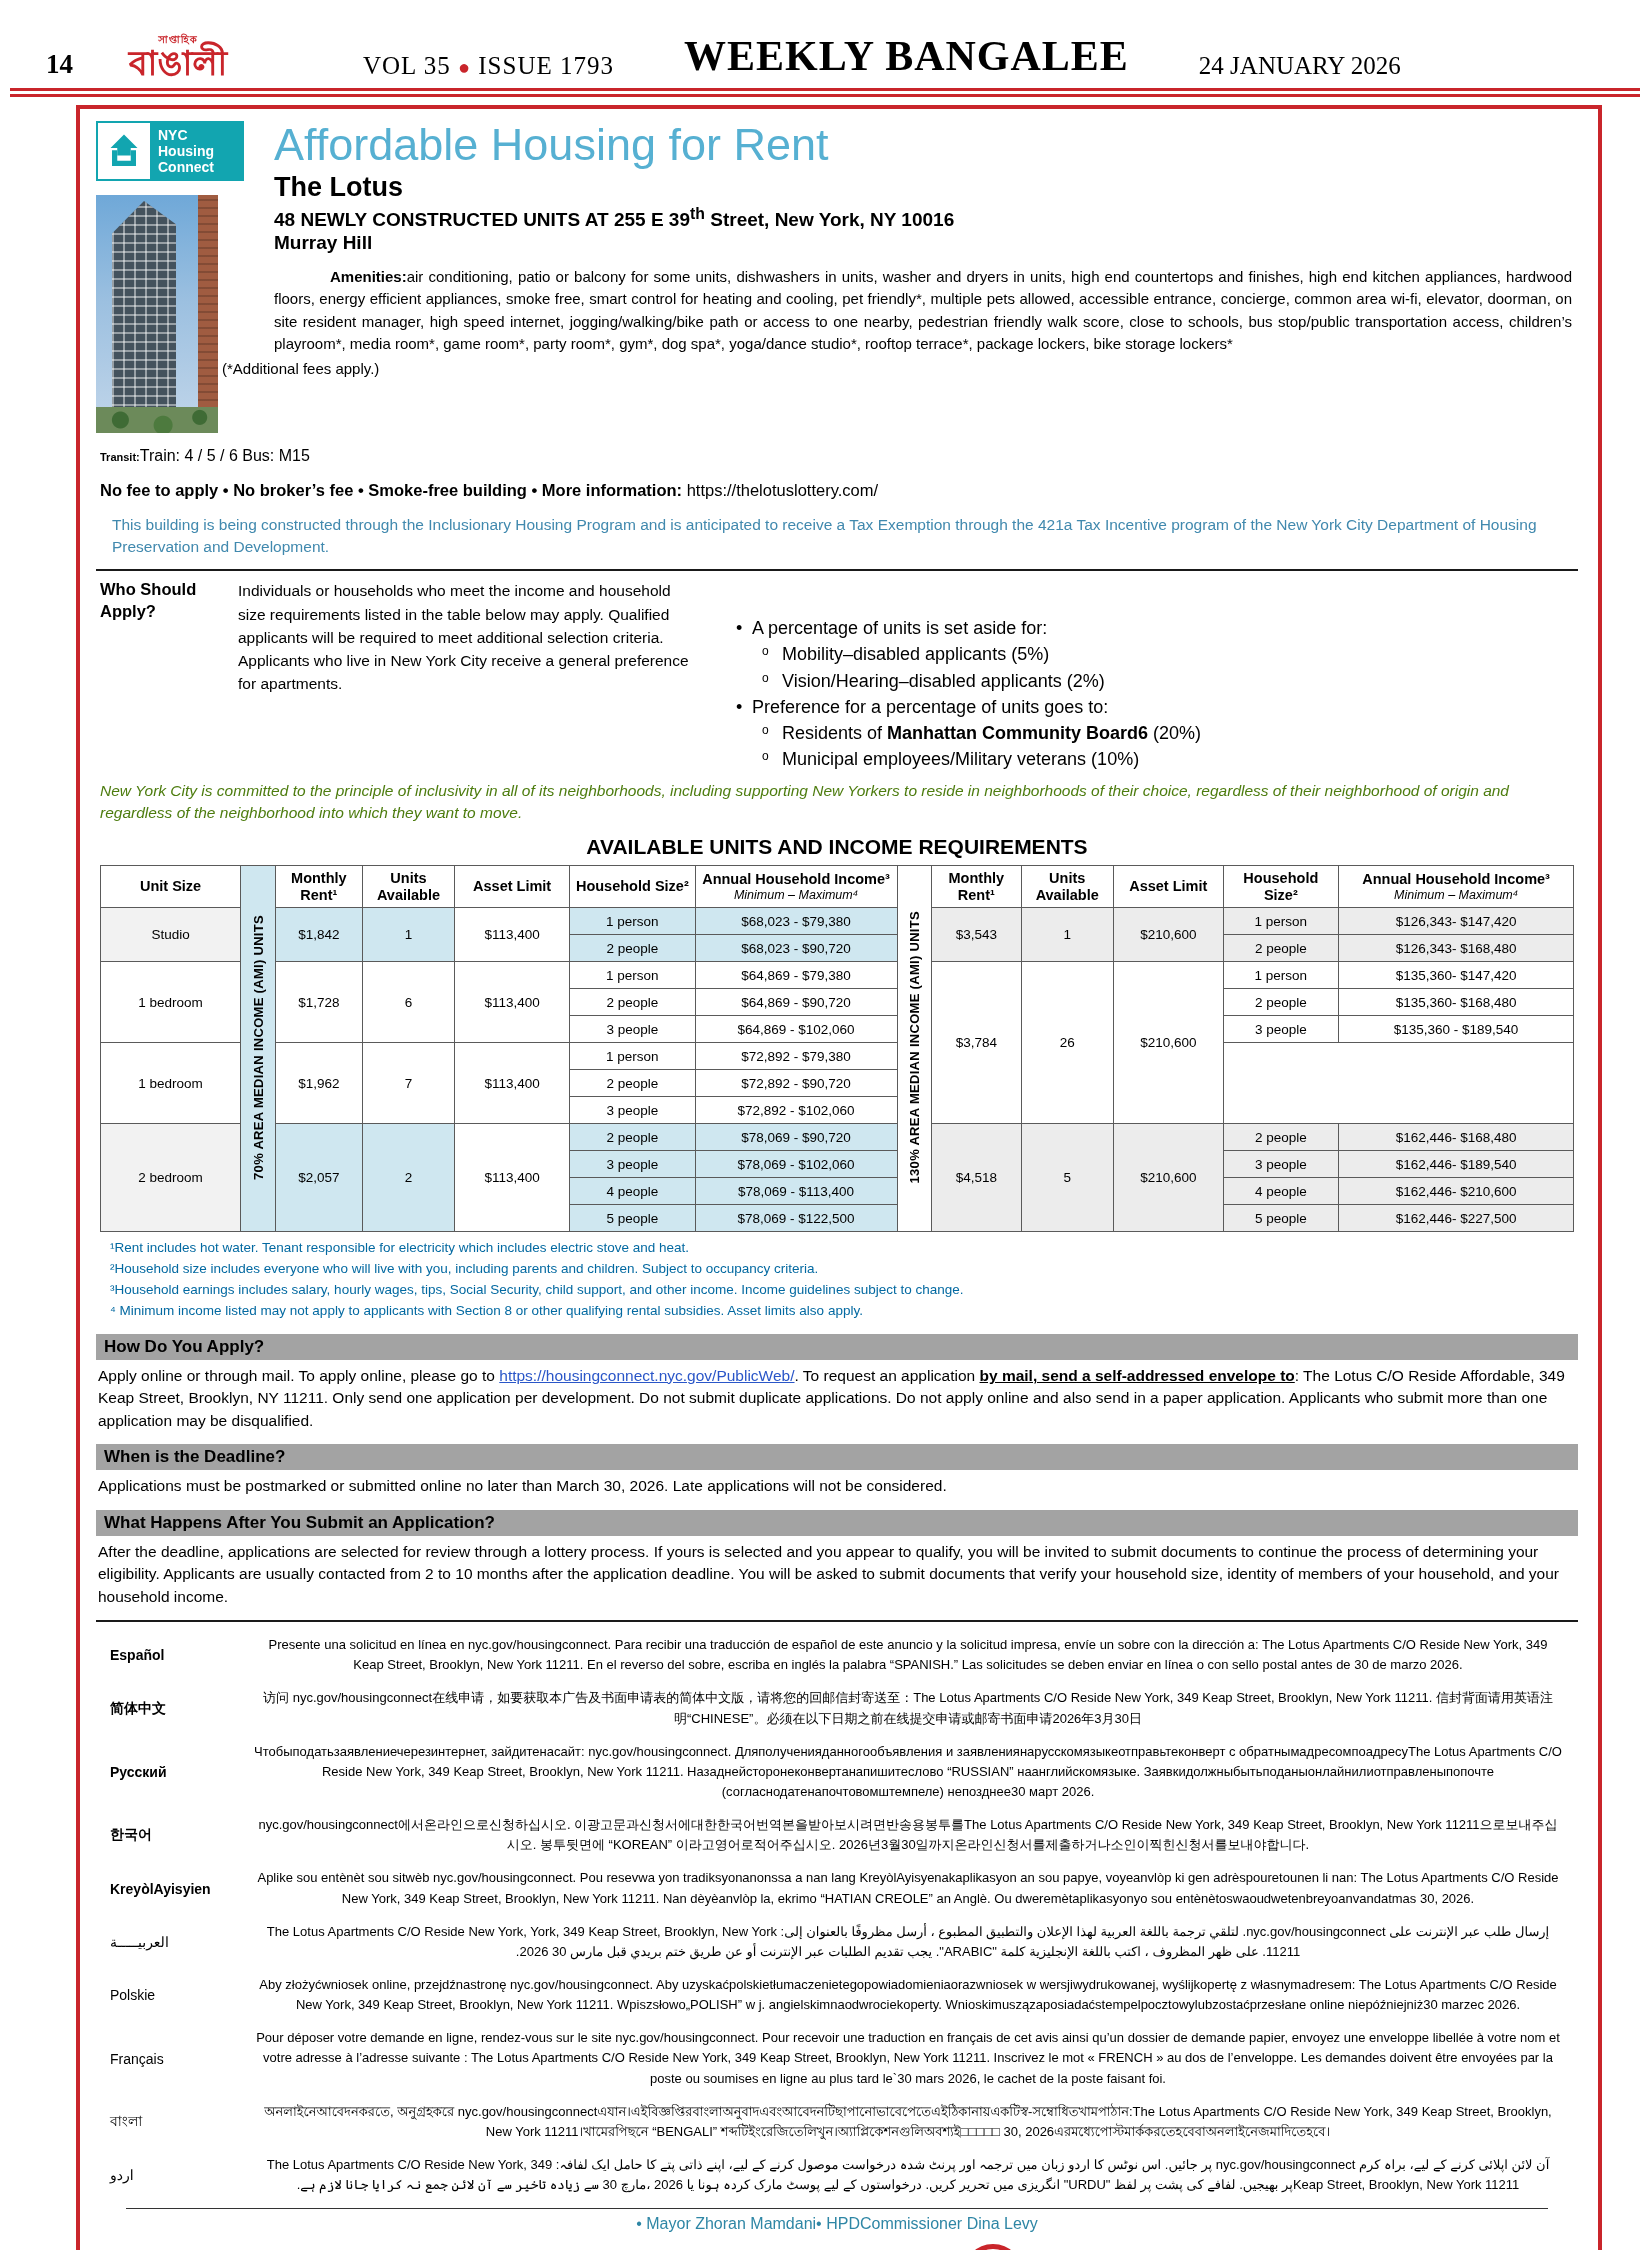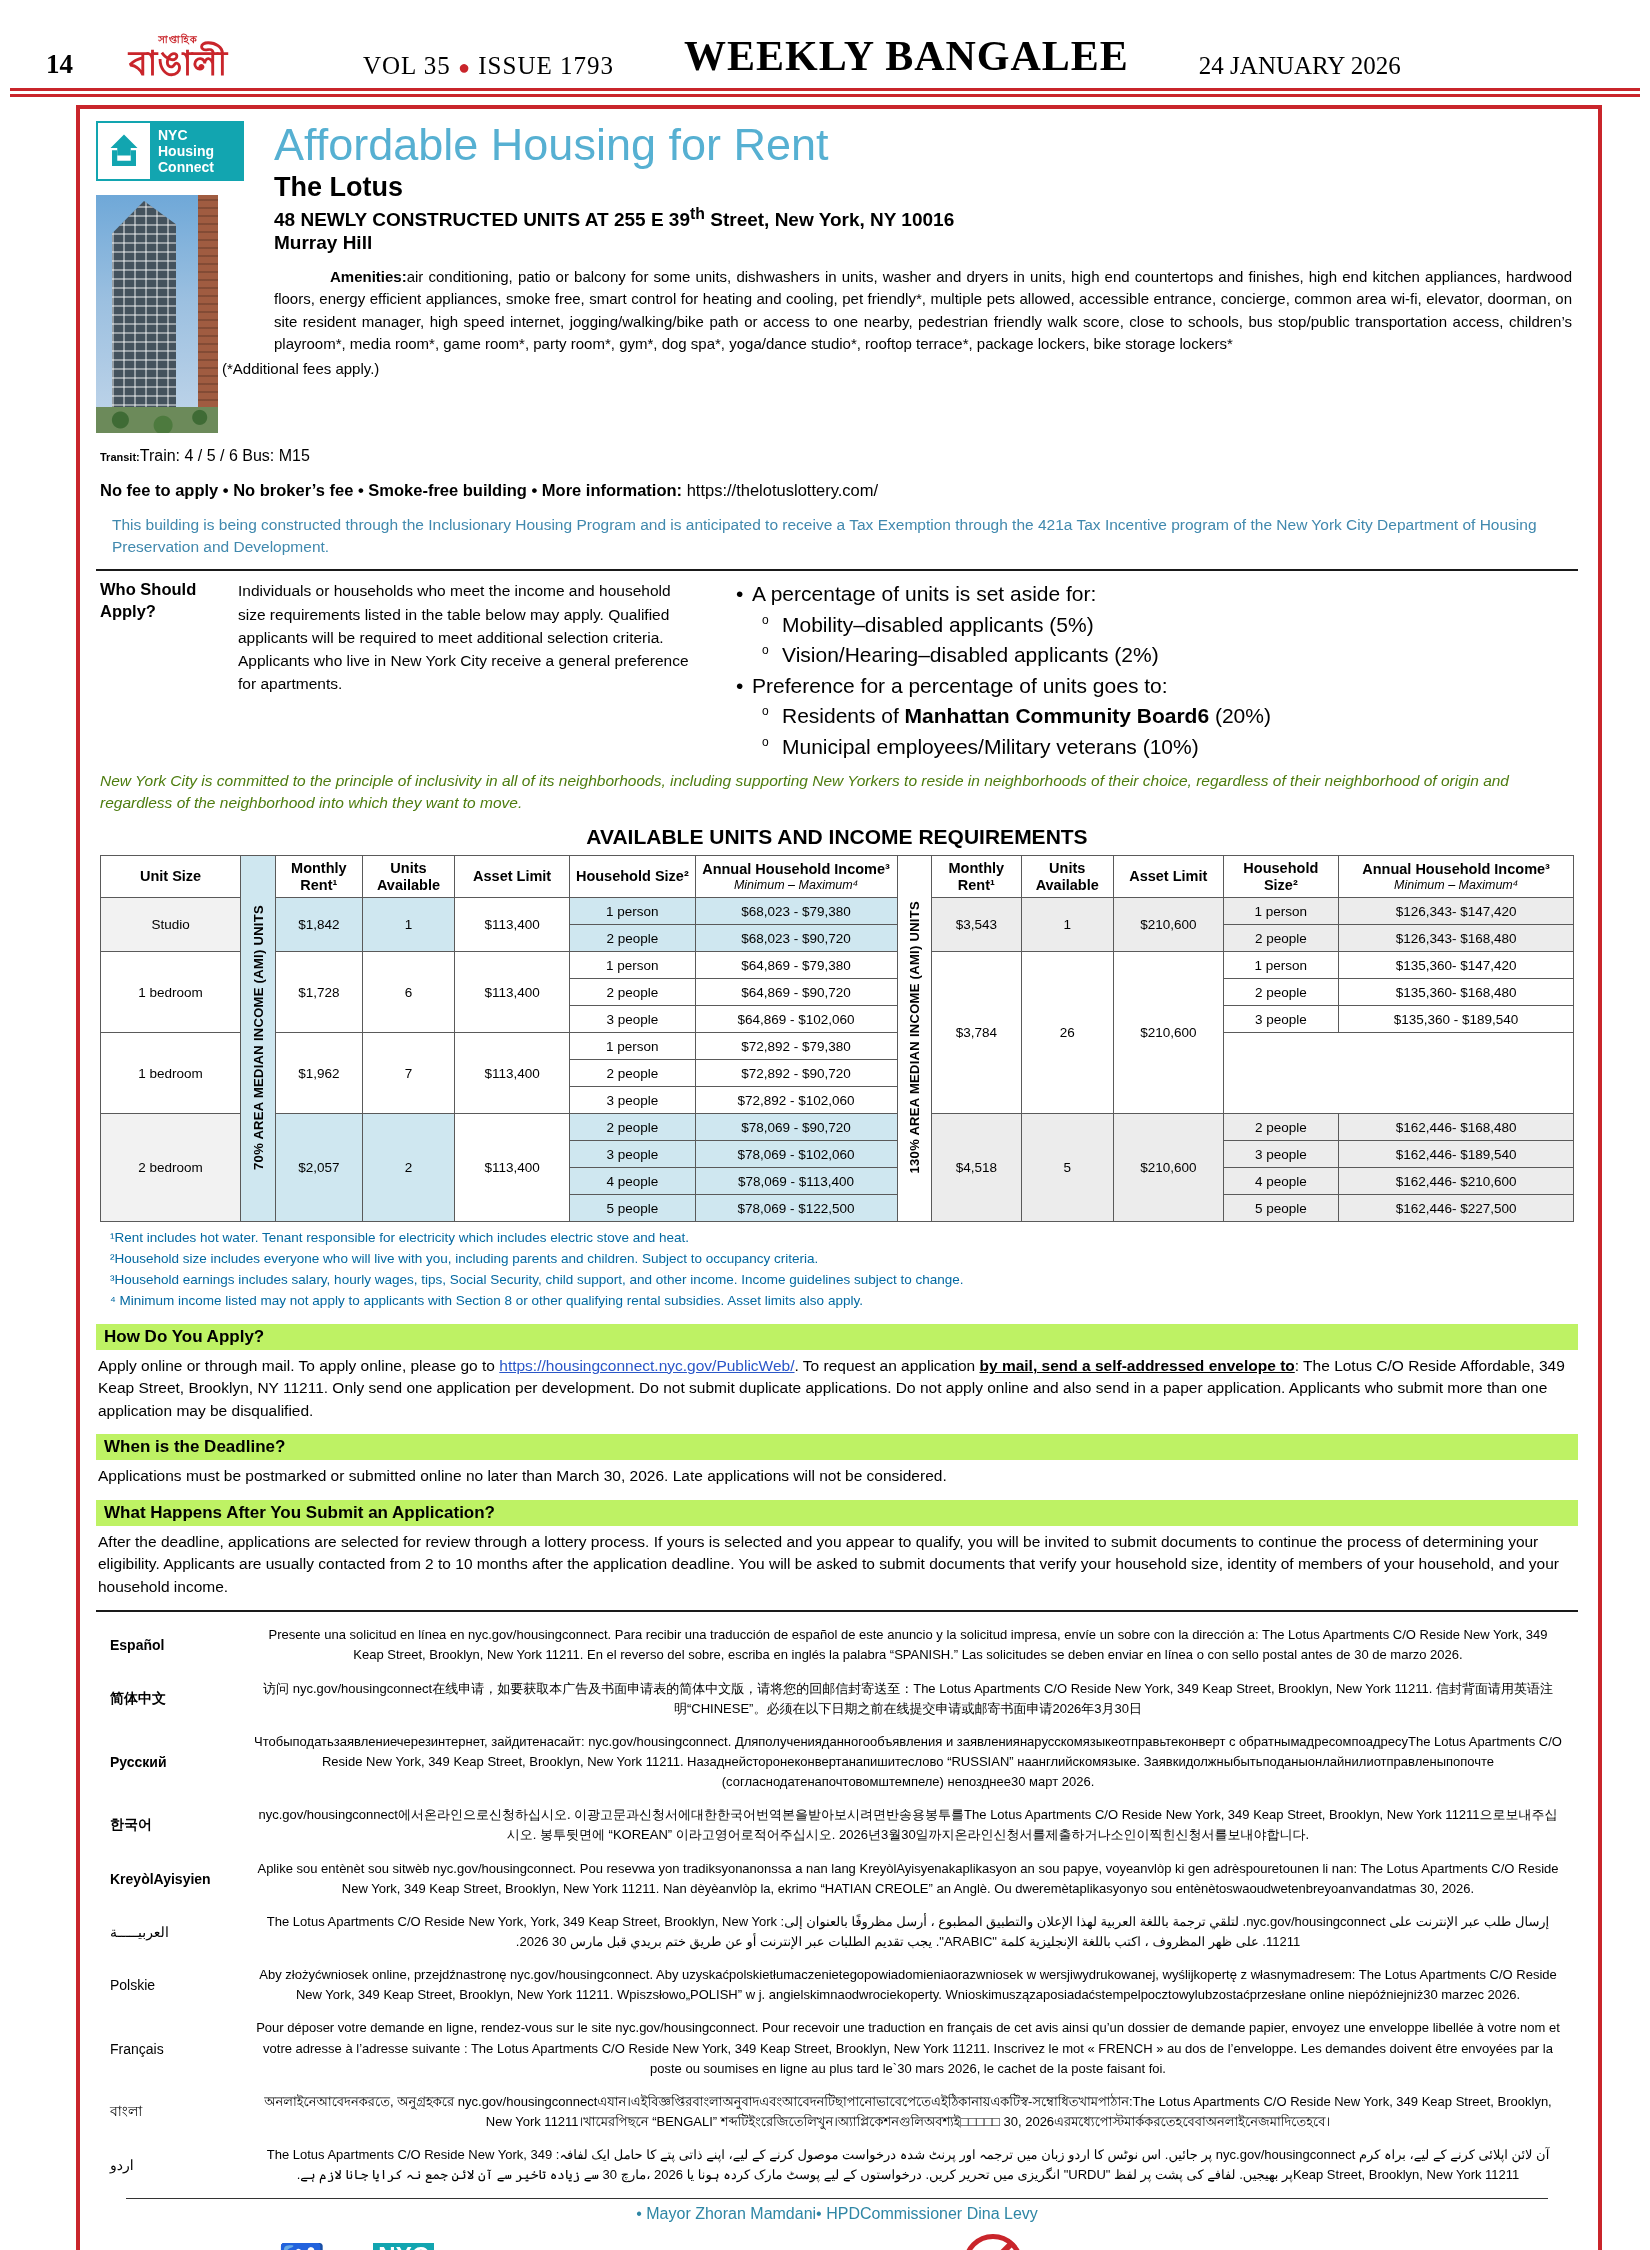--- a/index.html
+++ b/index.html
@@ -37,42 +37,42 @@
   .transit{font-size:16px;margin:14px 0 0 4px;}
   .transit b{font-size:11px;}
   .nofee{font-size:16.5px;font-weight:bold;margin:16px 0 0 4px;}
   .nofee .url{font-weight:normal;}
   .taxnote{color:#4189ae;font-size:15.5px;line-height:1.4;margin:14px 0 0 16px;}
   .section-rule{border-top:2.5px solid #1a1a1a;margin:12px 0 8px 0;}
   
   .who{display:flex;margin:2px 0 6px 4px;}
   .who-label{width:124px;flex:0 0 124px;font-weight:bold;font-size:16.5px;line-height:1.3;}
   .who-text{width:452px;flex:0 0 452px;font-size:15.5px;line-height:1.5;padding-left:14px;}
-  .who-bullets{flex:1;padding-left:46px;font-size:21px;line-height:1.45;}
+  .who-bullets{flex:1;padding-left:46px;font-size:18px;line-height:1.45;margin-top:36px;}
   .b1{position:relative;padding-left:16px;}
   .b1::before{content:"•";position:absolute;left:0;}
   .b2{position:relative;padding-left:46px;}
   .b2::before{content:"o";position:absolute;left:26px;font-size:12px;top:2px;}
   .inclusivity{color:#4d7c0f;font-style:italic;font-size:15.5px;line-height:1.45;margin:8px 0 2px 4px;}
   
   .table-title{text-align:center;font-weight:bold;font-size:21px;margin:10px 0 6px 0;}
   table.units{border-collapse:collapse;width:99.5%;margin:0 auto;}
   table.units td,table.units th{border:1.5px solid #5a5a5a;font-size:13.5px;padding:1px 4px;text-align:center;height:24px;}
   table.units th{font-size:14.5px;line-height:1.15;padding:4px 4px;}
   .minmax{font-style:italic;font-weight:normal;font-size:12.5px;}
   .strip{width:26px;padding:0 !important;}
   .strip span{writing-mode:vertical-rl;transform:rotate(180deg);white-space:nowrap;font-weight:bold;font-size:13px;letter-spacing:.3px;display:inline-block;}
   .s70{background:#cfe7f0;}
   .s130{background:#ffffff;}
   .c-blue{background:#cfe7f0;}
   .c-gray{background:#ececec;}
   .c-unit{background:#f2f2f2;}
   .footnotes{color:#0369a1;font-size:13.5px;line-height:1.55;margin:6px 0 4px 14px;}
   
-  .sec-head{background:#bef264;font-weight:bold;font-size:17px;padding:3px 8px;margin:12px 0 5px 0;}
+  .sec-head{background:#a3a3a3;font-weight:bold;font-size:17px;padding:3px 8px;margin:12px 0 5px 0;}
   .sec-text{font-size:15.5px;line-height:1.45;margin:0 2px;}
   .link{color:#2a56c8;text-decoration:underline;}
   .bold-ul{font-weight:bold;text-decoration:underline;}
   
   .lang-row{display:flex;margin:13px 0;}
   .lang-label{width:128px;flex:0 0 128px;font-size:14px;display:flex;align-items:center;padding-left:14px;}
   .lang-label.bold{font-weight:bold;}
   .lang-text{flex:1;text-align:center;font-size:13px;line-height:1.55;padding:0 16px;}
   .rtl{direction:rtl;}
   .thin-rule{border-top:1.5px solid #333;margin:10px 30px 6px 30px;}

